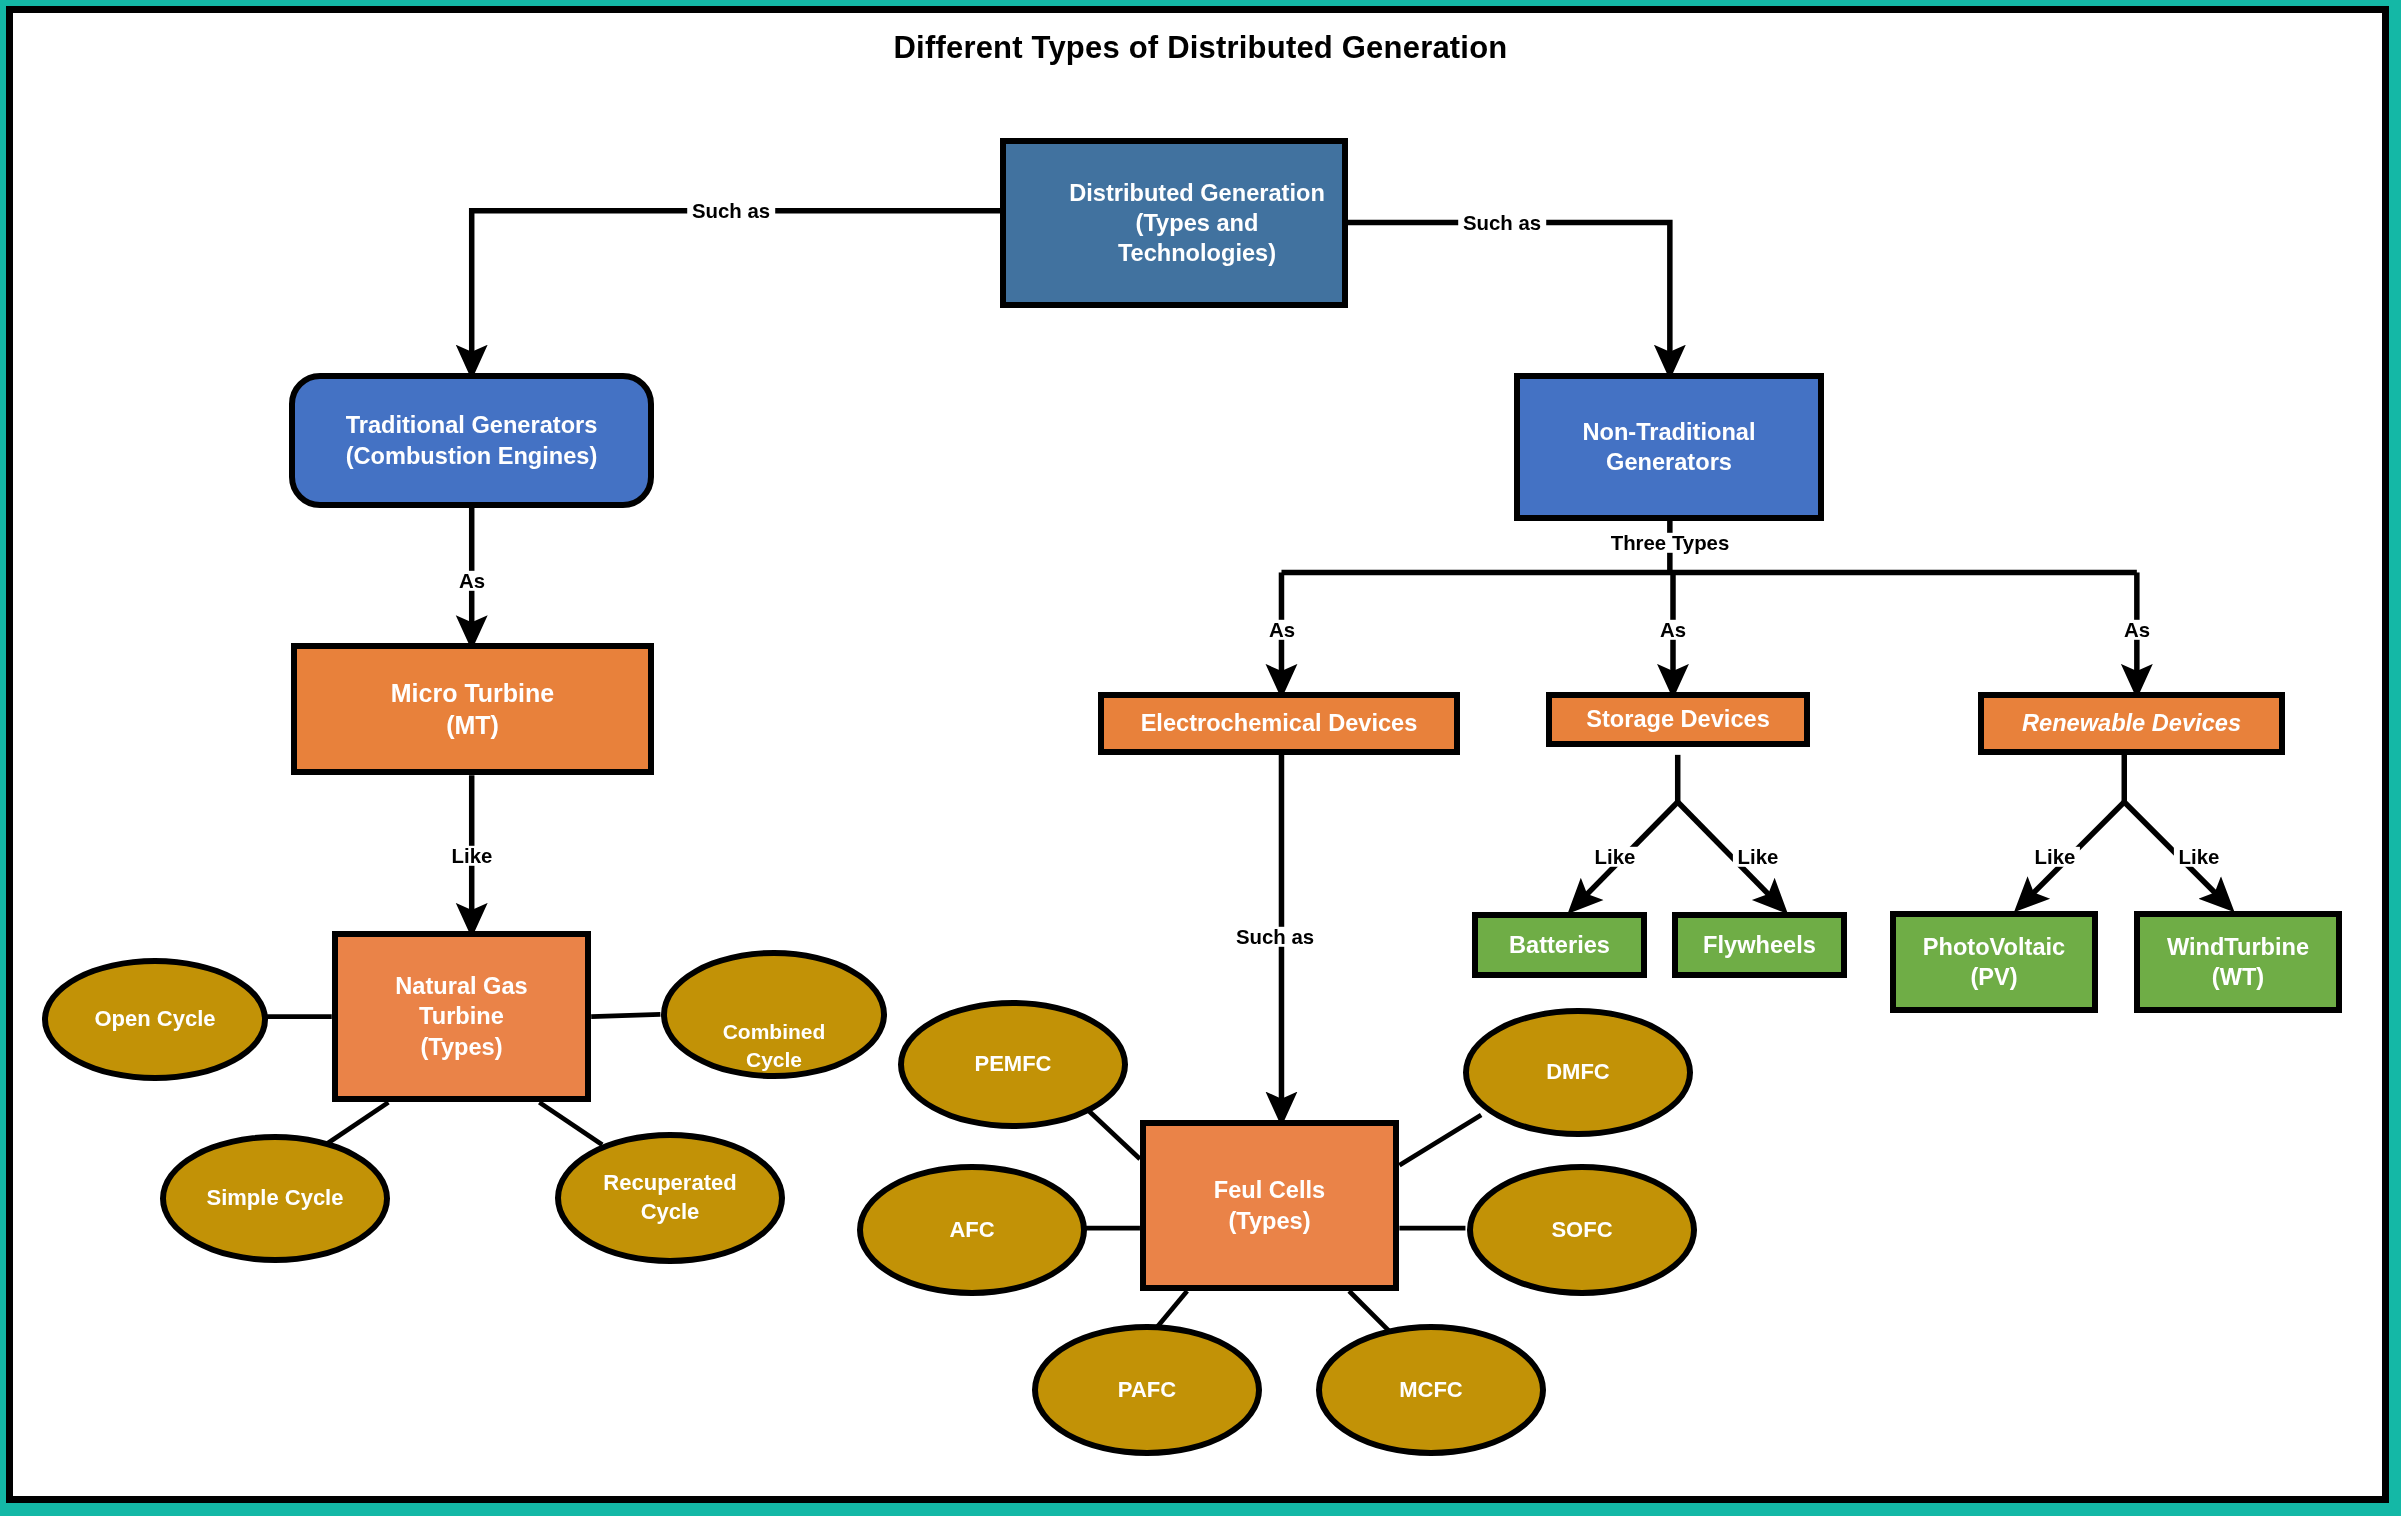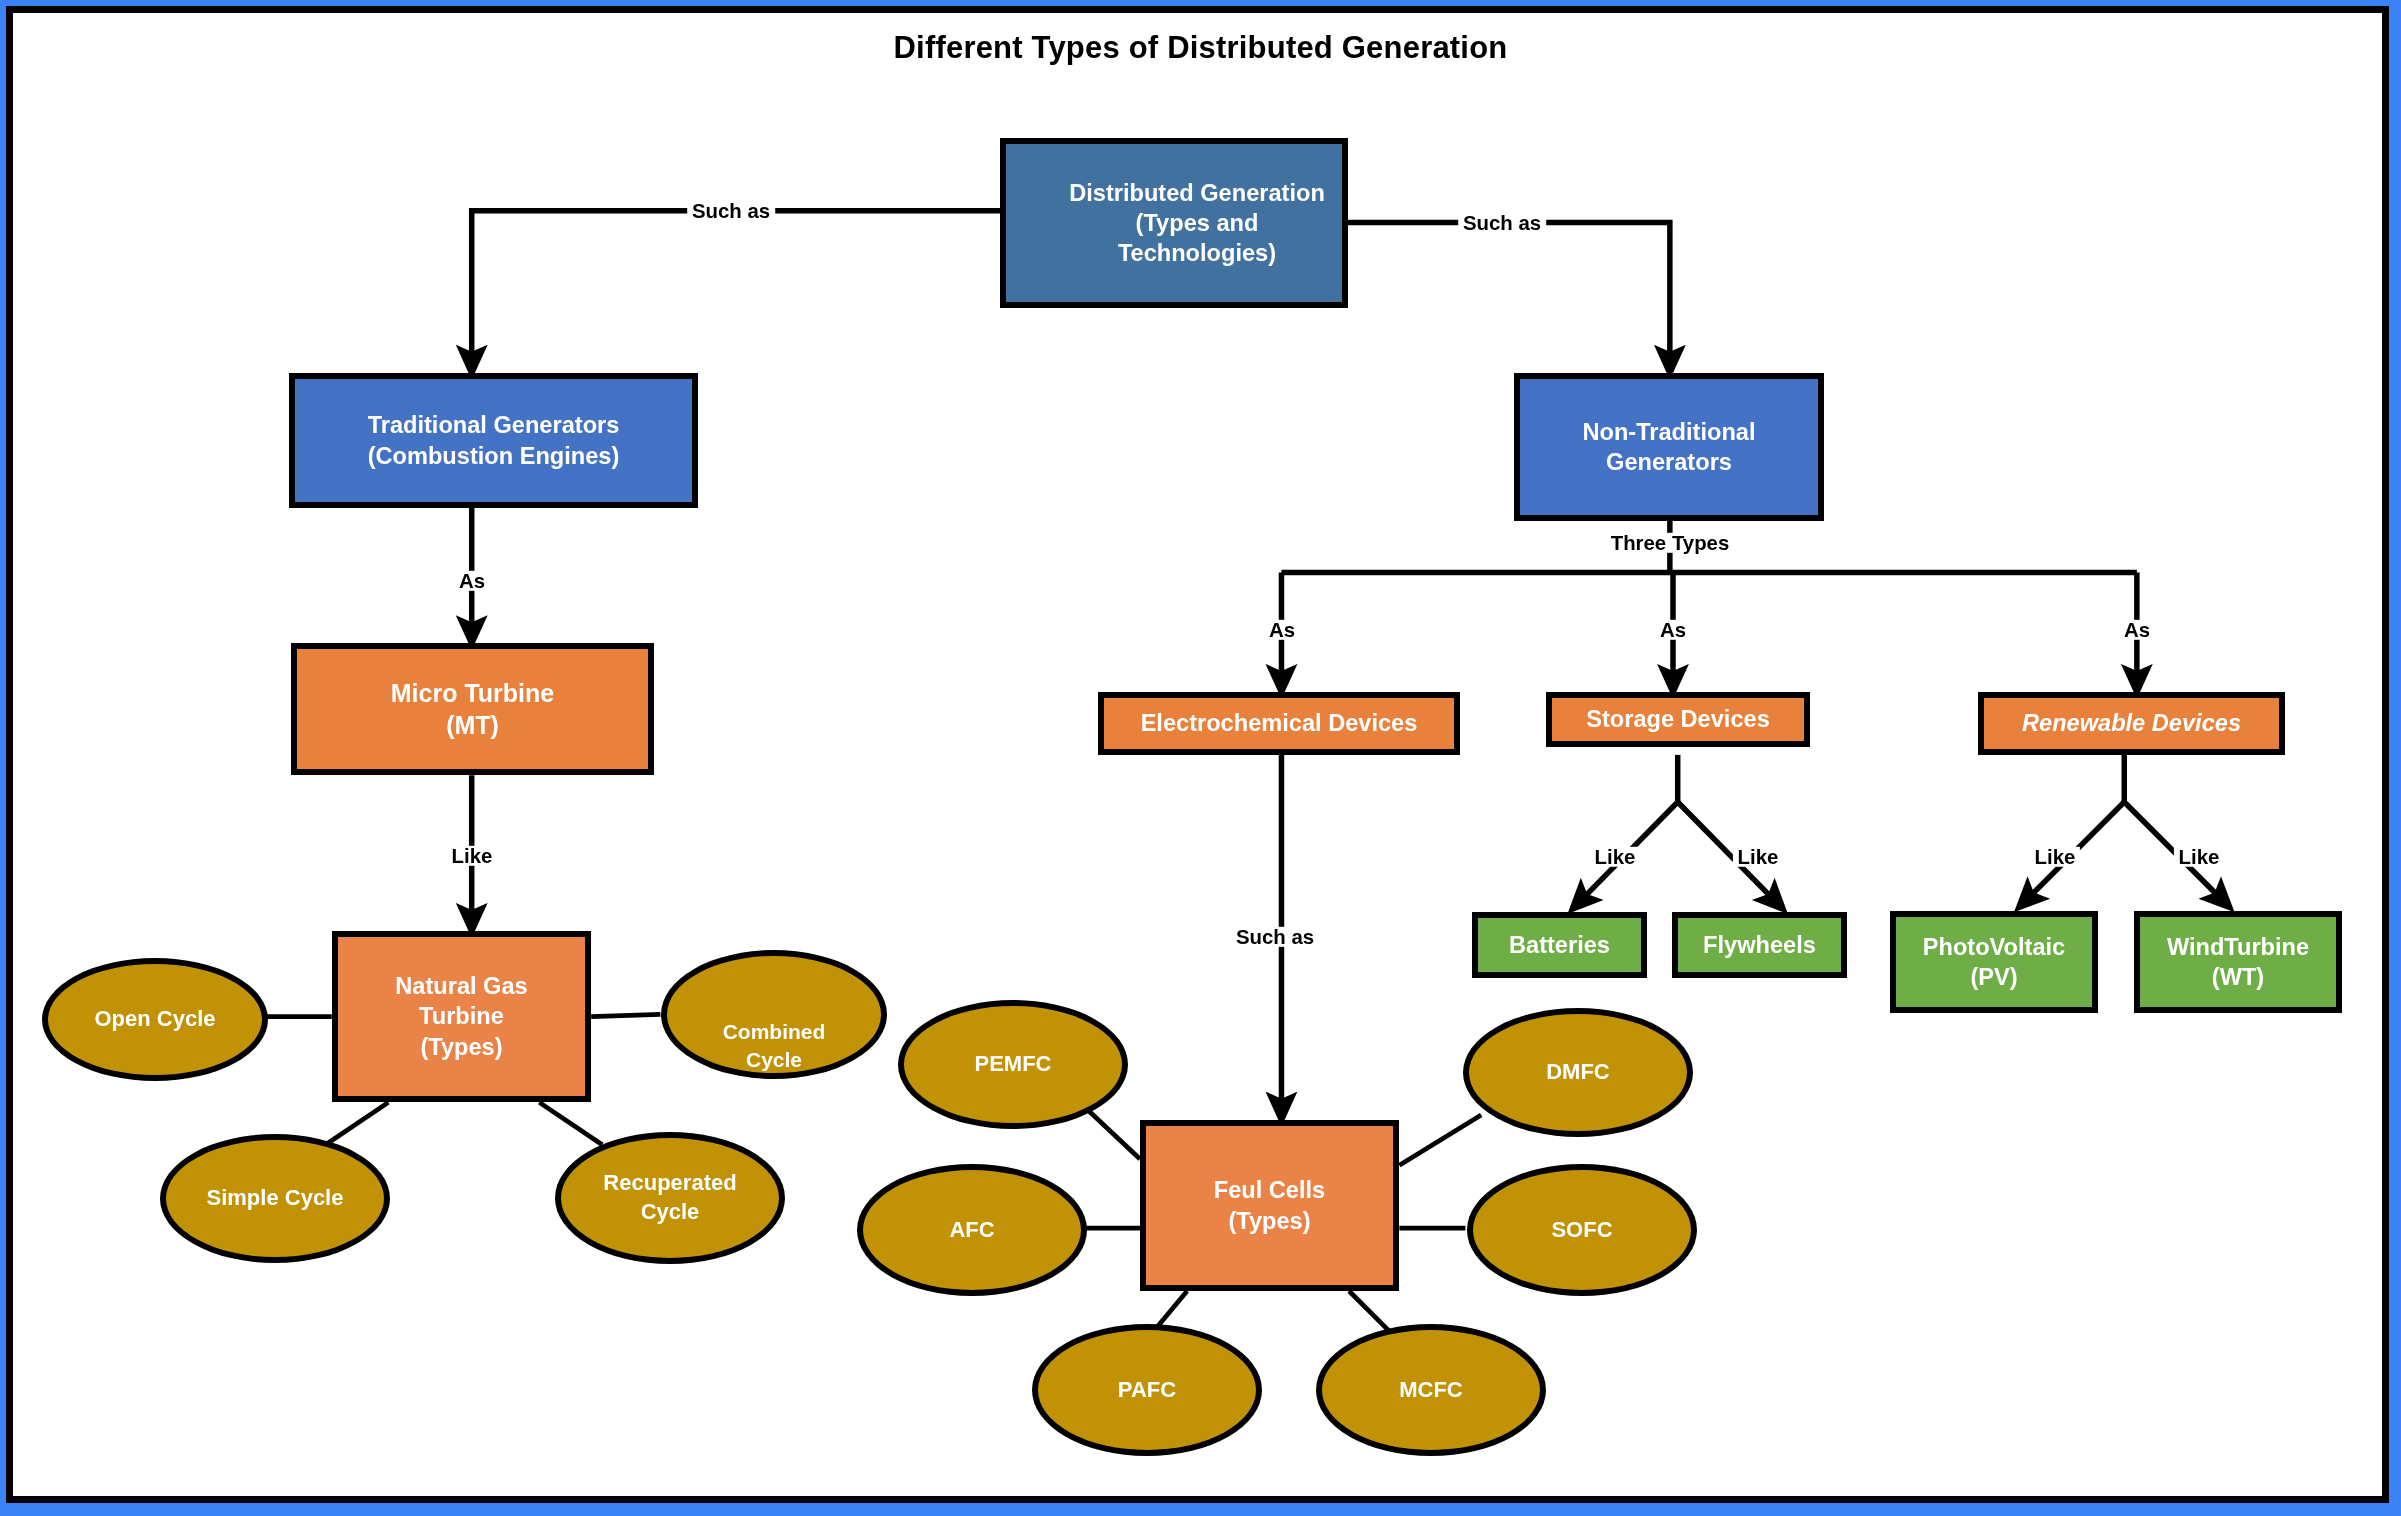--- a/index.html
+++ b/index.html
@@ -1,21 +1,21 @@
 <!DOCTYPE html>
 <html style="font-size:12.6px"><head>
 <meta charset="utf-8">
 <style>
   html,body{margin:0;padding:0;background:#ffffff;}
   body{
     width:2401px;height:1516px;
     font-family:"Liberation Sans", sans-serif;
     -webkit-font-smoothing:antialiased;
   }
-  #root{position:relative;width:2401px;height:1516px;background:#3b82f6;overflow:hidden;}
+  #root{position:relative;width:2401px;height:1516px;background:#14b8a6;overflow:hidden;}
   #frame{
     position:absolute;left:6.3px;top:6.3px;
     width:2383px;height:1497px;
     border:7px solid #000;
     box-sizing:border-box;
     background:#fff;
   }
   #title{
     position:absolute;left:0;top:30px;width:2401px;
     text-align:center;
@@ -115,21 +115,21 @@
       <line x1="1716" y1="1642" x2="1768" y2="1694"></line>
     </g>
   </svg>
 
   <div class="nodebox" style="left:1000px;top:138px;width:348px;height:170px;background:#41729F;font-size:23.6px;padding-left:46px;">
     <span>Distributed Generation
 (Types and
 Technologies)</span>
   </div>
 
-  <div class="nodebox" style="left:289px;top:373px;width:409px;height:135px;background:#4472C4;font-size:23.6px;">
+  <div class="nodebox" style="left:289px;top:373px;width:365px;height:135px;background:#4472C4;font-size:23.6px;border-radius:31px;">
     <span>Traditional Generators
 (Combustion Engines)</span>
   </div>
 
   <div class="nodebox" style="left:1514px;top:373px;width:310px;height:148px;background:#4472C4;font-size:23.6px;">
     <span>Non-Traditional
 Generators</span>
   </div>
 
   <div class="nodebox" style="left:291px;top:643px;width:363px;height:132px;background:#E8813B;font-size:25px;">

